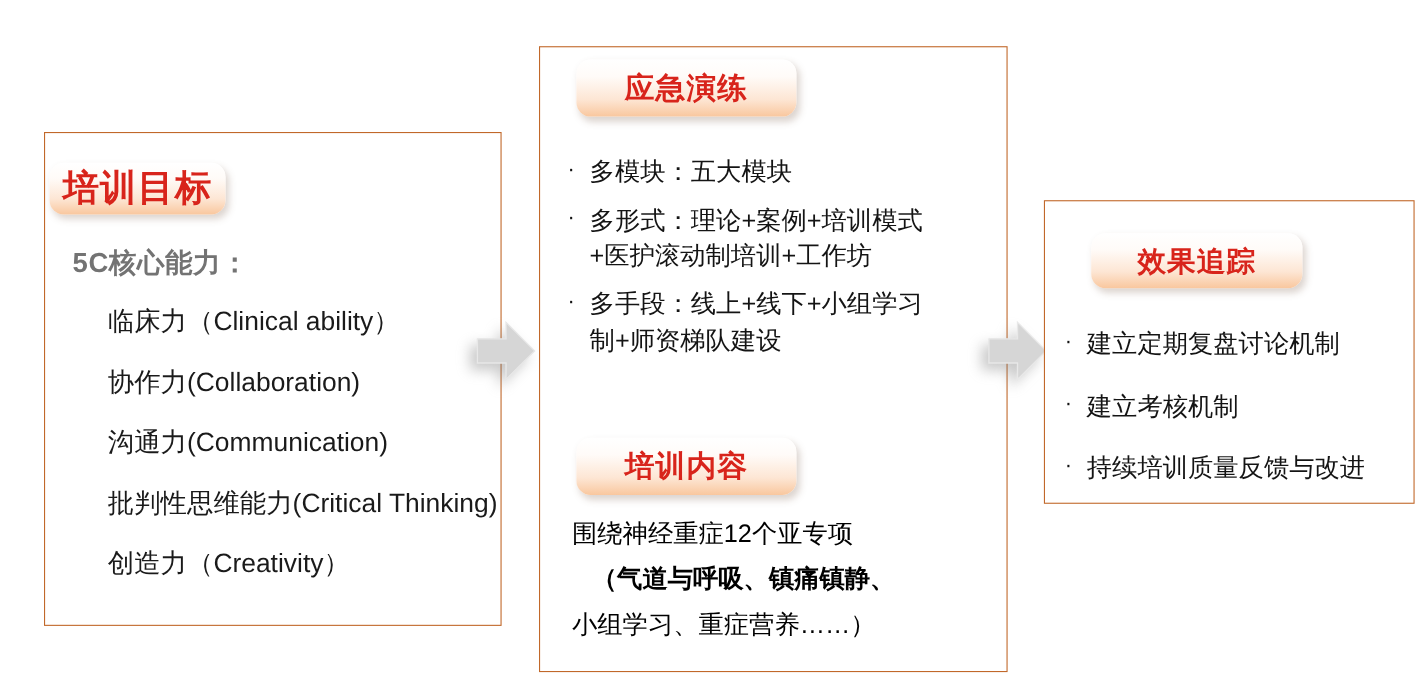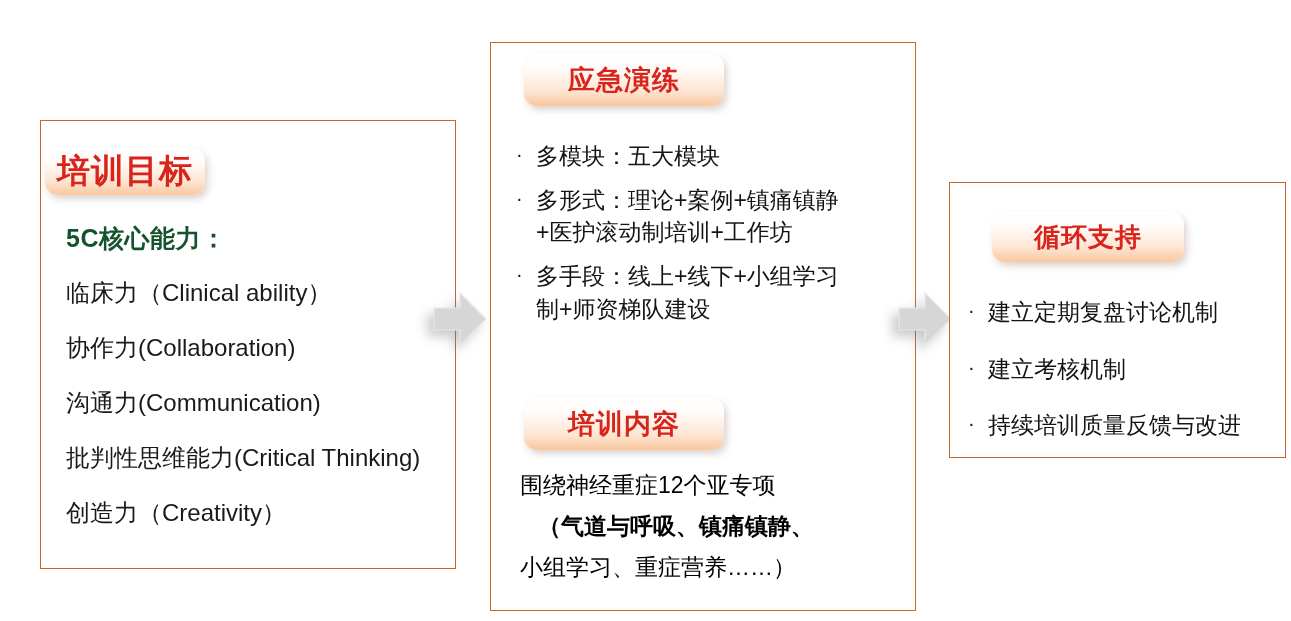--- a/index.html
+++ b/index.html
@@ -49,34 +49,34 @@
   .pill-mode  { left: 524px; top: 54px;  width: 200px; height: 52px; font-size: 27px; }
   .pill-cont  { left: 524px; top: 398px; width: 200px; height: 52px; font-size: 27px; text-align: right; }
   .pill-track { left: 992px; top: 212px; width: 192px; height: 50px; font-size: 26px; }
 
   
   .block { position: absolute; }
 
   .heading-5c {
     font-size: 25px;
     font-weight: bold;
-    color: #14532d;
+    color: #737373;
     letter-spacing: 0.5px;
   }
 
   .plain-line {
     font-size: 24px;
     color: #1a1a1a;
     line-height: 1.0;
     white-space: nowrap;
   }
 
   .goal-list { left: 66px; top: 222px; width: 390px; }
   .goal-list .heading-5c { margin-bottom: 26px; }
-  .goal-list .plain-line { margin-bottom: 31px; }
+  .goal-list .plain-line { margin-bottom: 31px; margin-left: 32px; }
 
   
   .bullet-row {
     display: flex;
     align-items: flex-start;
     font-size: 23px;
     line-height: 1.42;
     color: #141414;
   }
   .bullet-dot {
@@ -156,21 +156,21 @@
   <div class="bullet-row">
     <span class="bullet-dot">·</span>
     <span class="bullet-body">
       <b>多模块：</b><span>五大模块</span>
     </span>
   </div>
 
   <div class="bullet-row">
     <span class="bullet-dot">·</span>
     <span class="bullet-body">
-      <b>多形式：</b><span>理论+案例+镇痛镇静</span><br>
+      <b>多形式：</b><span>理论+案例+培训模式</span><br>
       <span>+医护滚动制培训+工作坊</span>
     </span>
   </div>
 
   <div class="bullet-row">
     <span class="bullet-dot">·</span>
     <span class="bullet-body">
       <b>多手段：</b><span>线上+线下+小组学习</span><br>
       <span>制+师资梯队建设</span>
     </span>
@@ -188,21 +188,21 @@
 
 <div class="arrow" id="arrow-2">
   <svg viewBox="0 0 56 58" xmlns="http://www.w3.org/2000/svg">
     <polygon points="2,18 28,18 28,3 54,29 28,55 28,40 2,40" fill="#D6D6D6" stroke="#E8E8E8" stroke-width="1.2"></polygon>
   </svg>
 </div>
 <div class="speck" id="speck-1"></div>
 
 <div class="panel" id="panel-track"></div>
 
-<div class="pill pill-track">循环支持</div>
+<div class="pill pill-track">效果追踪</div>
 
 <div class="block track-list">
   <div class="bullet-row">
     <span class="bullet-dot">·</span>
     <span class="bullet-body">建立定期复盘讨论机制</span>
   </div>
   <div class="bullet-row">
     <span class="bullet-dot">·</span>
     <span class="bullet-body">建立考核机制</span>
   </div>

